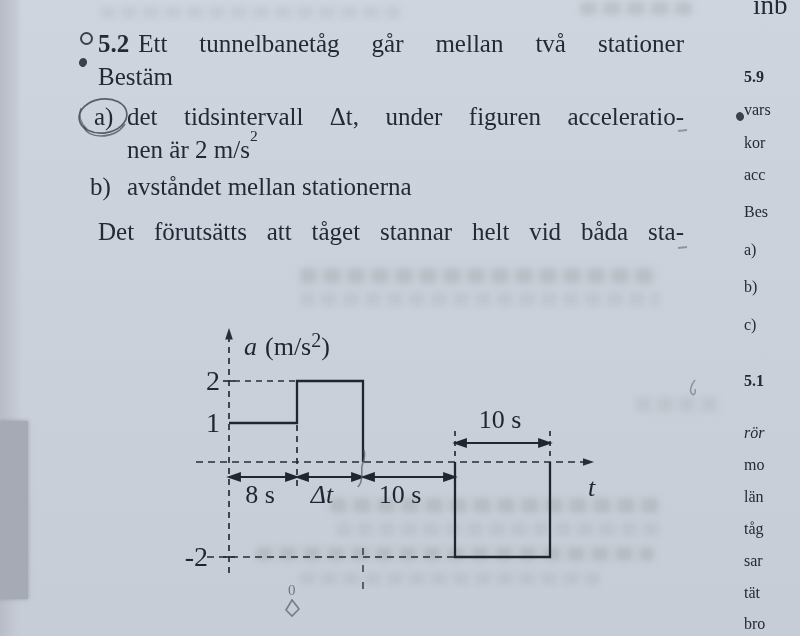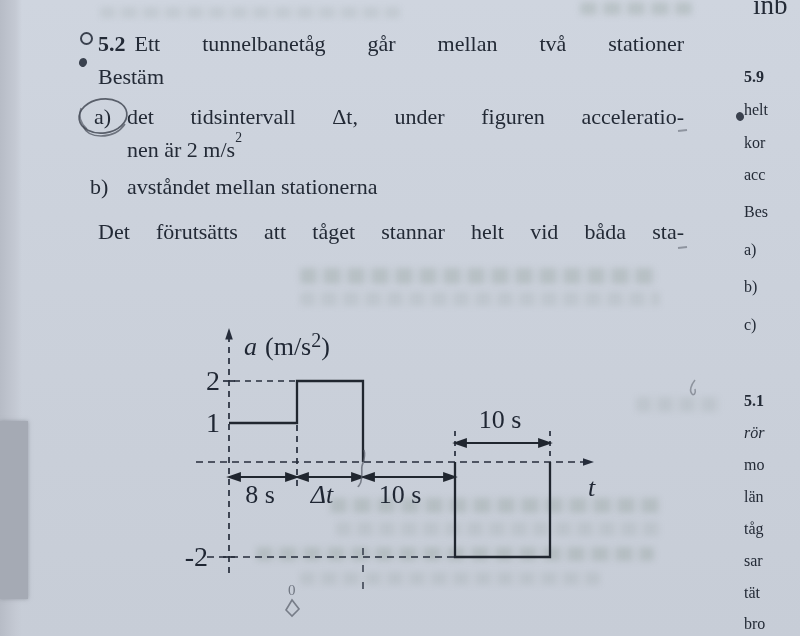--- a/index.html
+++ b/index.html
@@ -6,21 +6,21 @@
   body{
     width:800px;height:636px;overflow:hidden;position:relative;
     background:linear-gradient(180deg,#cfd5df 0%,#cbd1db 45%,#c7cdd7 100%);
     font-family:"Liberation Serif","DejaVu Serif",serif;
     color:#232a36;
   }
   .edge-strip{position:absolute;left:0;top:0;width:22px;height:636px;
     background:linear-gradient(90deg,#b7bcc6 0%,#c4c9d3 70%,rgba(200,206,216,0) 100%);}
   .edge-tab{position:absolute;left:0;top:421px;width:28px;height:178px;background:#a5aab4;
     box-shadow:0 0 4px rgba(120,125,135,.6);}
-  .main-text{position:absolute;left:98px;top:27px;width:586px;font-size:22px;line-height:33px;}
+  .main-text{position:absolute;left:98px;top:27px;width:586px;font-size:25px;line-height:33px;}
   .tline{display:block;}
   .just{text-align:justify;text-align-last:justify;}
   .pnum{font-weight:bold;margin-right:9px;}
   .item{position:relative;padding-left:29px;}
   .item-a{margin-top:7px;}
   .item-b{margin-top:4px;}
   .note{margin-top:12px;}
   .item-label{position:absolute;left:-4px;top:0;}
   .circle-svg{position:absolute;left:-21px;top:-7px;pointer-events:none;}
   sup.ss{font-size:0.62em;position:relative;top:-0.5em;line-height:0;}
@@ -144,27 +144,27 @@
 <svg class="overlay" width="800" height="636">
   <g stroke="#5c626e" stroke-width="2" fill="none" opacity="0.55">
     <line x1="678" y1="131" x2="687" y2="130"></line>
     <line x1="678" y1="248" x2="687" y2="247"></line>
     <path d="M695,380 c-4,5 -6,11 -3,14 c2,2 4,-1 3,-5" stroke-width="1.5"></path>
   </g>
 </svg>
 
 <span class="rc-top">inb</span>
 <span class="rc bold" style="top:62px;">5.9</span>
-<span class="rc" style="top:95px;">helt</span>
+<span class="rc" style="top:95px;">vars</span>
 <span class="rc" style="top:128px;">kor</span>
 <span class="rc" style="top:160px;">acc</span>
 <span class="rc" style="top:197px;">Bes</span>
 <span class="rc" style="top:235px;">a)</span>
 <span class="rc" style="top:272px;">b)</span>
 <span class="rc" style="top:310px;">c)</span>
-<span class="rc bold" style="top:386px;">5.1</span>
+<span class="rc bold" style="top:366px;">5.1</span>
 <span class="rc" style="top:418px;font-style:italic;">rör</span>
 <span class="rc" style="top:450px;">mo</span>
 <span class="rc" style="top:482px;">län</span>
 <span class="rc" style="top:514px;">tåg</span>
 <span class="rc" style="top:546px;">sar</span>
 <span class="rc" style="top:578px;">tät</span>
 <span class="rc" style="top:609px;">bro</span>
 
 </body></html>

